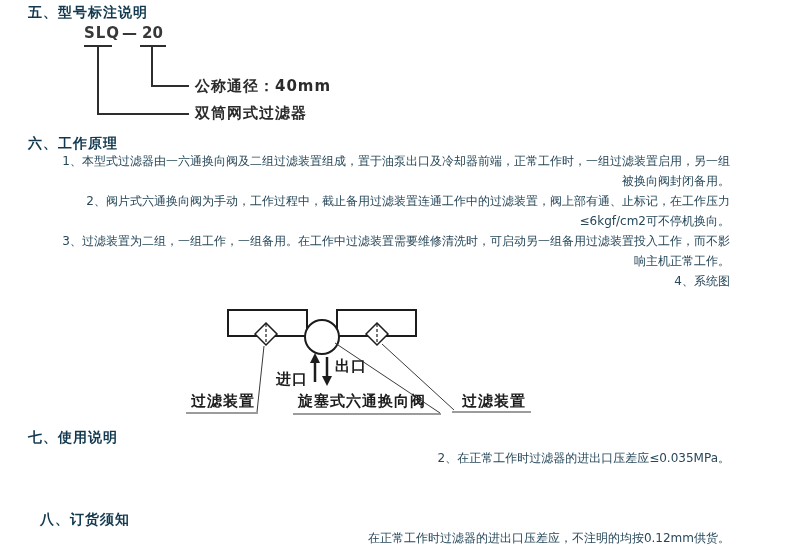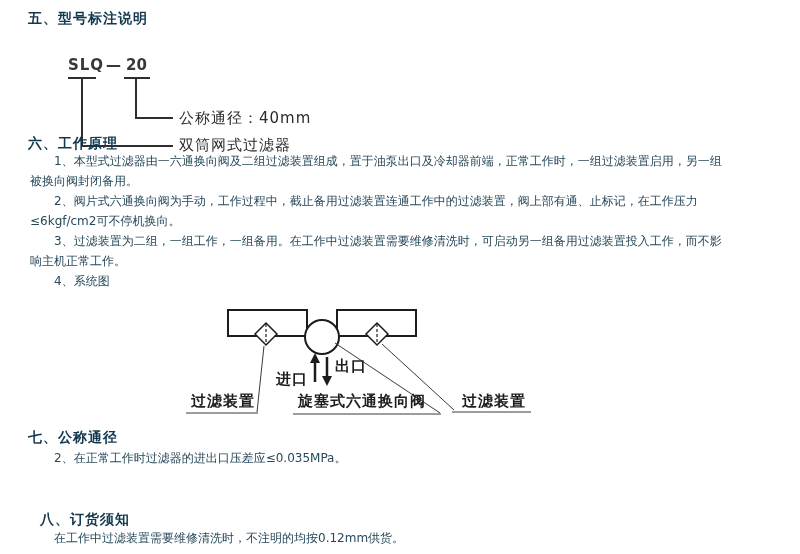--- a/index.html
+++ b/index.html
@@ -17,28 +17,29 @@
     color:#11384e;
     letter-spacing:1px;
     white-space:nowrap;
   }
   .bodytext{
     width:700px;
     font-size:12px;
     line-height:20px;
     color:#27485a;
     letter-spacing:0px;
+    text-align:right;
   }
   .bodytext p{
     margin:0;
     text-indent:2em;
   }
   .callout-label{
     font-size:15px;
-    font-weight:400;
+    font-weight:700;
     color:#2b2b2b;
     white-space:nowrap;
     letter-spacing:1px;
   }
   .model-code{
     font-size:15px;
     font-weight:600;
     color:#383838;
     white-space:nowrap;
   }
@@ -47,23 +48,23 @@
     font-weight:600;
     color:#1d1d1d;
     white-space:nowrap;
     letter-spacing:1px;
   }
   svg{display:block;}
 </style>
 </head>
 <body>
 
-<div class="abs heading" style="left:28px;top:10px;">五、型号标注说明</div>
+<div class="abs heading" style="left:28px;top:4px;">五、型号标注说明</div>
 
-<div class="abs" style="left:56px;top:24px;width:320px;height:104px;margin-top:32px;">
+<div class="abs" style="left:72px;top:24px;width:320px;height:104px;">
   <span class="abs model-code" style="left:12px;top:0px;letter-spacing:1px;">SLQ</span>
   <span class="abs model-code" style="left:50px;top:0px;">—</span>
   <span class="abs model-code" style="left:70px;top:0px;">20</span>
 
   <svg class="abs" style="left:0;top:0;" width="320" height="104" viewBox="0 0 320 104">
     <path d="M12 22 H40" stroke="#2e2e2e" stroke-width="2" fill="none"></path>
     <path d="M26 22 V90 H117" stroke="#2e2e2e" stroke-width="2" fill="none"></path>
     <path d="M68 22 H94" stroke="#2e2e2e" stroke-width="2" fill="none"></path>
     <path d="M80 22 V62 H117" stroke="#2e2e2e" stroke-width="2" fill="none"></path>
   </svg>
@@ -109,23 +110,23 @@
     <line x1="267" y1="112" x2="346" y2="112" stroke="#3a3a3a" stroke-width="1.2"></line>
   </svg>
 
   <span class="abs diag-label" style="left:91px;top:70px;">进口</span>
   <span class="abs diag-label" style="left:150px;top:57px;text-align:right;">出口</span>
   <span class="abs diag-label" style="left:6px;top:92px;">过滤装置</span>
   <span class="abs diag-label" style="left:113px;top:92px;">旋塞式六通换向阀</span>
   <span class="abs diag-label" style="left:277px;top:92px;">过滤装置</span>
 </div>
 
-<div class="abs heading" style="left:28px;top:429px;">七、公称通径</div>
+<div class="abs heading" style="left:28px;top:429px;">七、使用说明</div>
 
 <div class="abs bodytext" style="left:30px;top:448px;">
   <p>2、在正常工作时过滤器的进出口压差应≤0.035MPa。</p>
 </div>
 
 <div class="abs heading" style="left:28px;top:511px;margin-left:12px;">八、订货须知</div>
 
 <div class="abs bodytext" style="left:30px;top:528px;">
-  <p>在工作中过滤装置需要维修清洗时，不注明的均按0.12mm供货。</p>
+  <p>在正常工作时过滤器的进出口压差应，不注明的均按0.12mm供货。</p>
 </div>
 
 </body></html>

